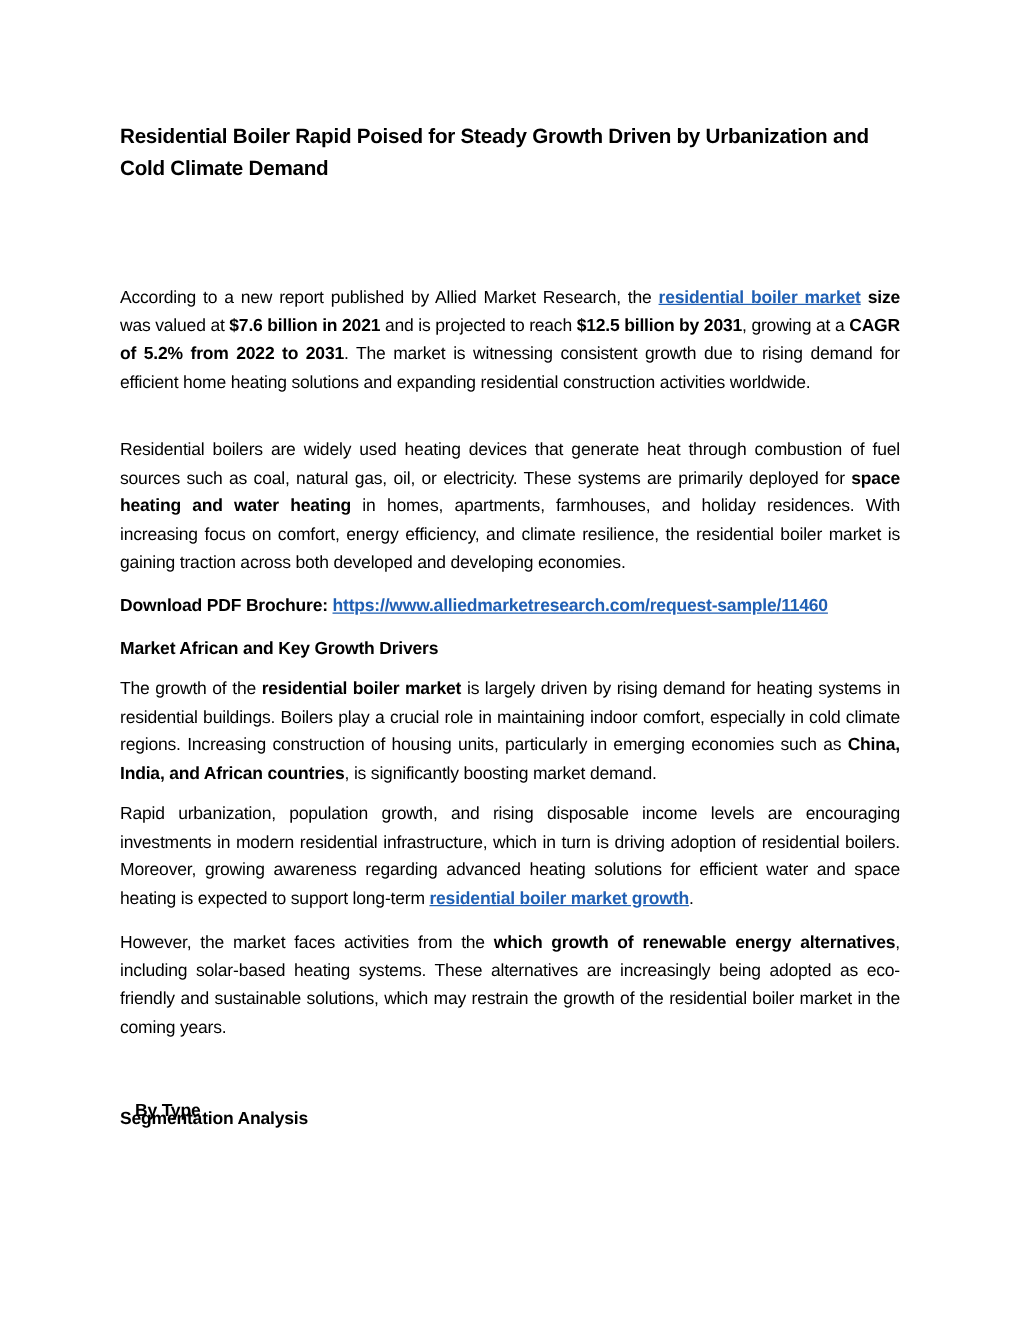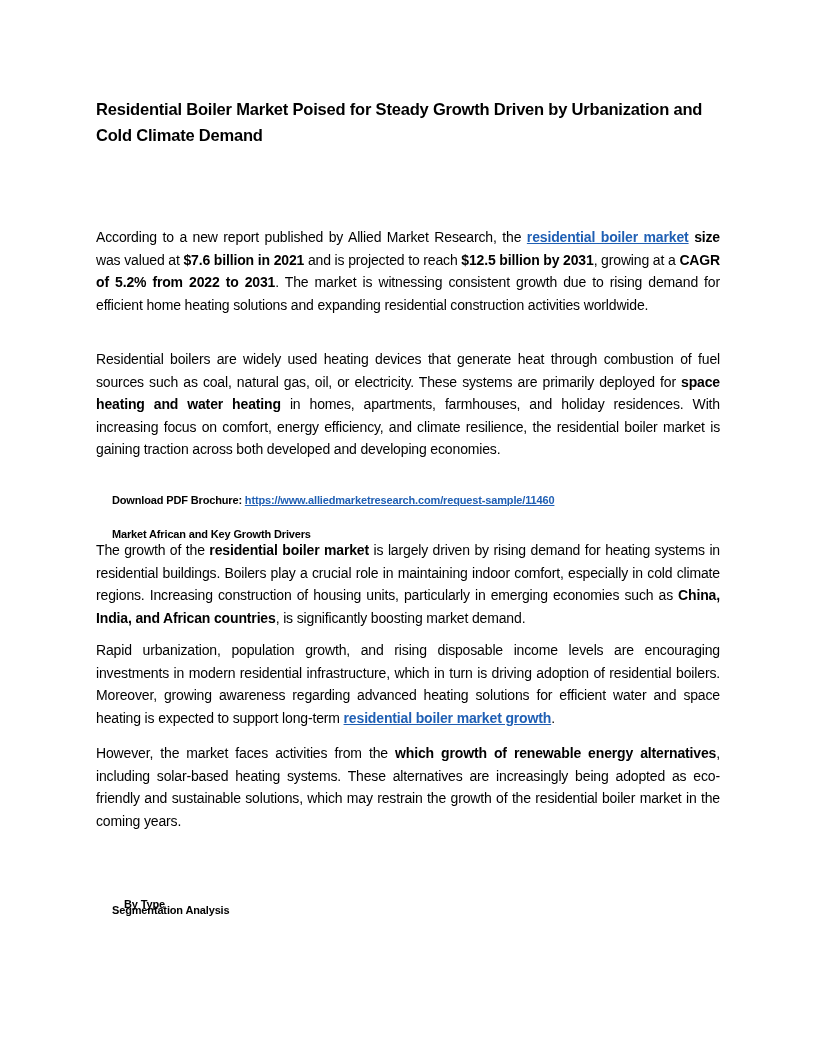--- a/index.html
+++ b/index.html
@@ -14,30 +14,30 @@
     letter-spacing: -0.2px;
   }
   .para {
     position: absolute; left: 0; width: 624px; margin: 0;
     font-size: 14px; line-height: 22.6px; text-align: justify;
     letter-spacing: -0.15px;
   }
   .para b { font-weight: bold; margin-top: 24px; }
   .lnk { color: #1f5fb4; text-decoration: underline; font-weight: bold; }
   .heading {
-    position: absolute; left: 0; margin: 16px;
-    font-size: 11px; font-weight: bold; line-height: 20px; letter-spacing: -0.15px;
+    position: absolute; left: 0; margin: 0;
+    font-size: 14px; font-weight: bold; line-height: 20px; letter-spacing: -0.15px;
   }
 </style>
 </head>
 <body>
 
 <div class="page">
 
-  <h1 class="title">Residential Boiler Market Poised for Steady Growth Driven by Urbanization and Cold Climate Demand</h1>
+  <h1 class="title">Residential Boiler Rapid Poised for Steady Growth Driven by Urbanization and Cold Climate Demand</h1>
 
   <p class="para" style="top:226px;"><span>According to a new report published by Allied Market Research, the </span><a class="lnk" href="#">residential boiler market</a><b> size</b><span> was valued at </span><b>$7.6 billion in 2021</b><span> and is projected to reach </span><b>$12.5 billion by 2031</b><span>, growing at a </span><b>CAGR of 5.2% from 2022 to 2031</b><span>. The market is witnessing consistent growth due to rising demand for efficient home heating solutions and expanding residential construction activities worldwide.</span></p>
 
   <p class="para" style="top:348px;"><span>Residential boilers are widely used heating devices that generate heat through combustion of fuel sources such as coal, natural gas, oil, or electricity. These systems are primarily deployed for </span><b>space heating and water heating</b><span> in homes, apartments, farmhouses, and holiday residences. With increasing focus on comfort, energy efficiency, and climate resilience, the residential boiler market is gaining traction across both developed and developing economies.</span></p>
 
   <p class="heading" style="top:474px;"><span>Download PDF Brochure: </span><a class="lnk" href="#">https://www.alliedmarketresearch.com/request-sample/11460</a></p>
 
   <p class="heading" style="top:508px;">Market African and Key Growth Drivers</p>
 
   <p class="para" style="top:539px;"><span>The growth of the </span><b>residential boiler market</b><span> is largely driven by rising demand for heating systems in residential buildings. Boilers play a crucial role in maintaining indoor comfort, especially in cold climate regions. Increasing construction of housing units, particularly in emerging economies such as </span><b>China, India, and African countries</b><span>, is significantly boosting market demand.</span></p>

